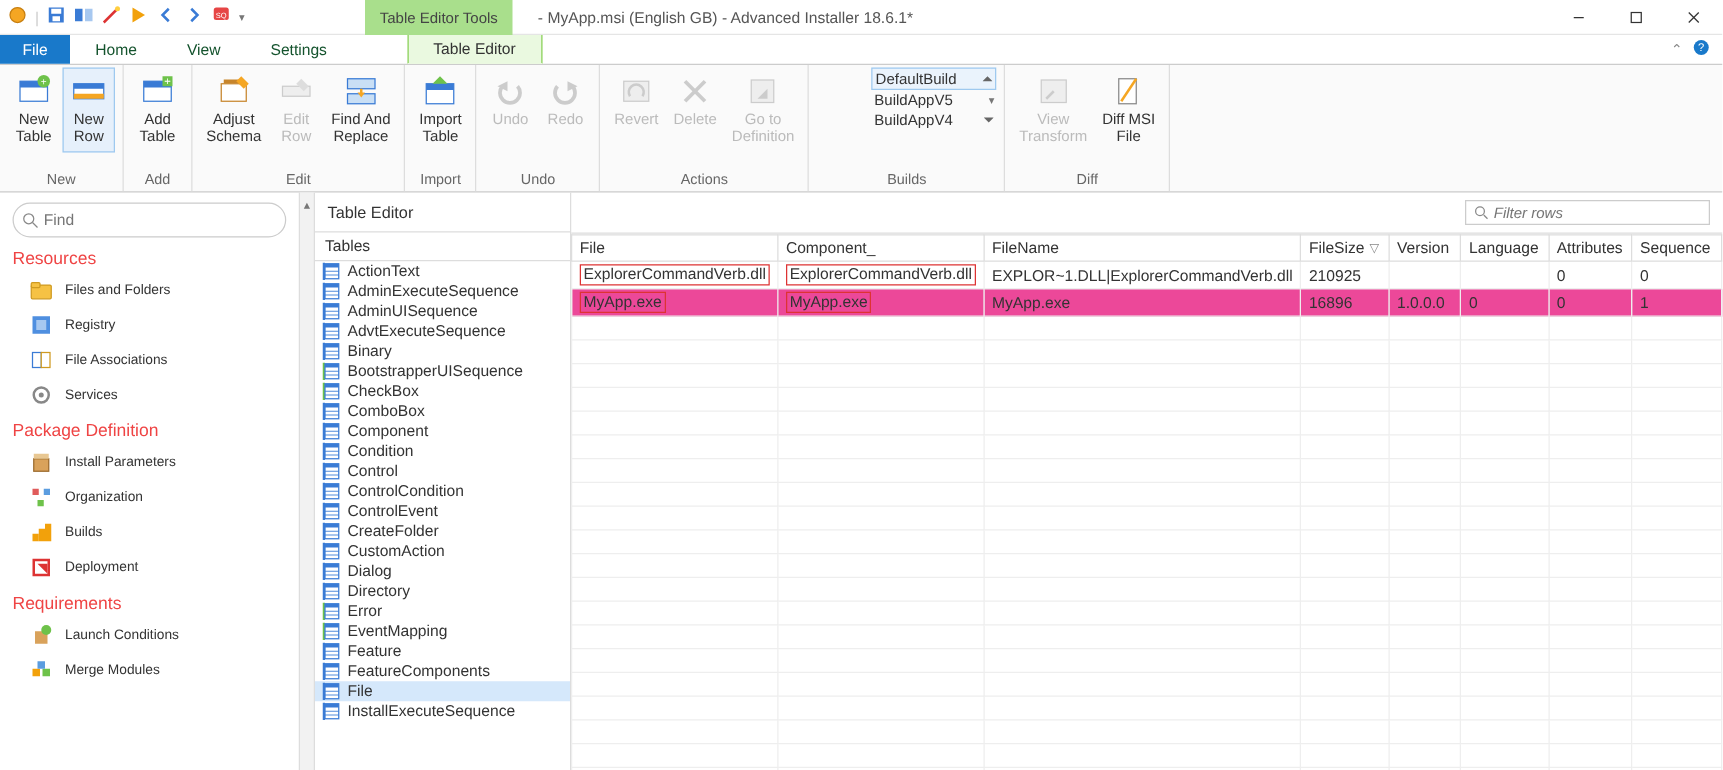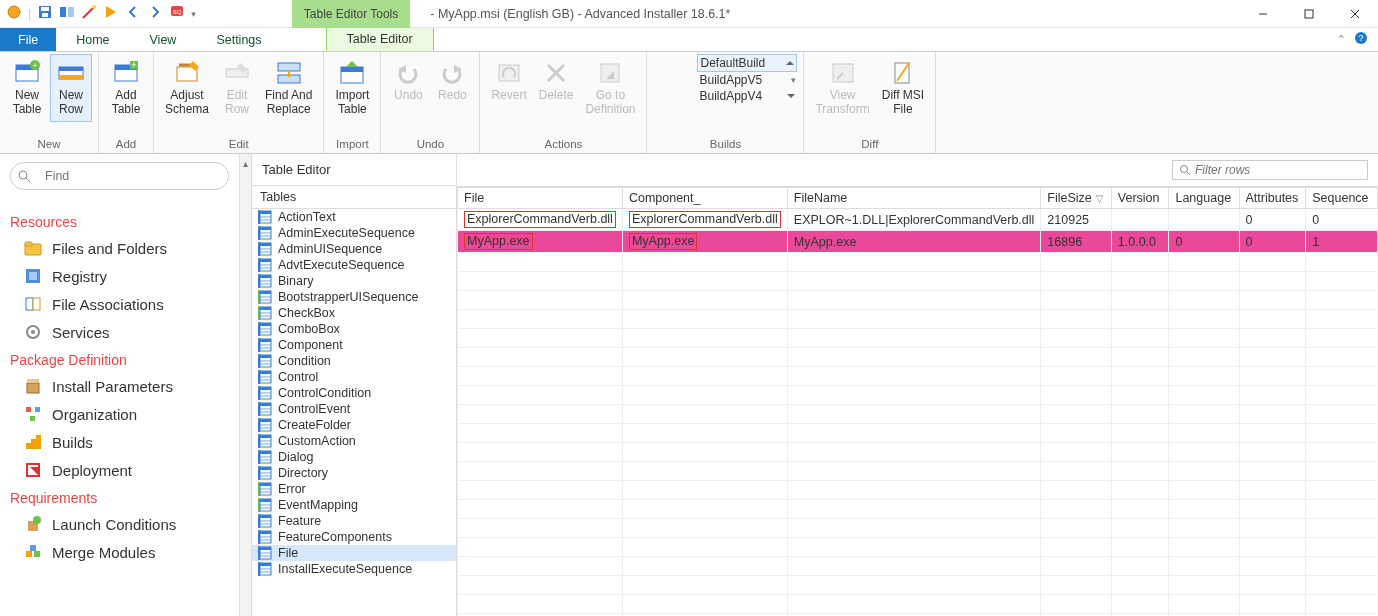--- a/index.html
+++ b/index.html
@@ -31,24 +31,24 @@
   .rbtn { display:flex; flex-direction:column; align-items:center; justify-content:flex-start; padding:4px 4px; min-width:42px; font-size:12px; color:#333; text-align:center; line-height:1.15; gap:2px; border:1px solid transparent; }
   .rbtn.sel { background:#e6f0fb; border:1px solid #9ec9ef; }
   .rbtn.disabled { color:#bbb; }
   .rbtn svg { width:28px; height:28px; }
   .rbtn-sm { font-size:12px; padding:1px 2px; display:flex; align-items:center; gap:4px; width:100px;margin-left:44px; }
   .rbtn-sm svg { width:8px; height:8px; }
 
   
   .main { display:flex; height:calc(616px - 28px - 24px - 102px); }
   .leftnav { width:240px; border-right:1px solid #ddd; overflow:hidden; padding:8px 10px; }
-  .searchbox { display:flex; align-items:center; border:1px solid #ccc; border-radius:14px; height:28px; padding:0 6px; gap:14px; margin-bottom:24px; background:#fff; }
+  .searchbox { display:flex; align-items:center; border:1px solid #ccc; border-radius:14px; height:28px; padding:0 6px; gap:4px; margin-bottom:8px; background:#fff; }
   .searchbox input { border:none; outline:none; flex:1; font-size:12.5px; }
   .nav-h { color:#ef4444; font-size:14px; margin:6px 0 4px; }
-  .nav-item { display:flex; align-items:center; gap:10px; padding:5px 4px 5px 14px; color:#333; font-size:15px; }
+  .nav-item { display:flex; align-items:center; gap:10px; padding:5px 4px 5px 14px; color:#333; font-size:11px; }
   .nav-item svg { width:18px; height:18px; }
 
   .tables-pane { width:205px; border-right:1px solid #ddd; display:flex; flex-direction:column; }
   .te-title { padding:8px 10px; font-size:13px; color:#333; }
   .tables-head { border-top:1px solid #ddd; border-bottom:1px solid #ddd; padding:4px 8px; font-size:12.5px; background:#fff; }
   .tables-list { overflow-y:auto; flex:1; }
   .trow { display:flex; align-items:center; gap:6px; padding:1px 6px; font-size:12.5px; }
   .trow.sel { background:#d5e8fb; }
   .trow svg { width:14px; height:14px; flex-shrink:0; }
 

